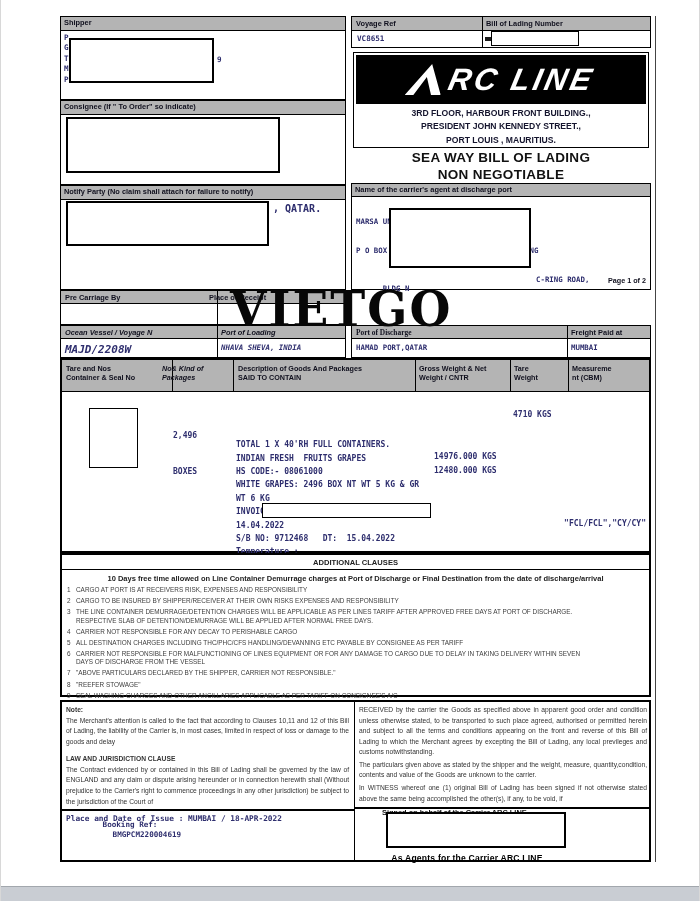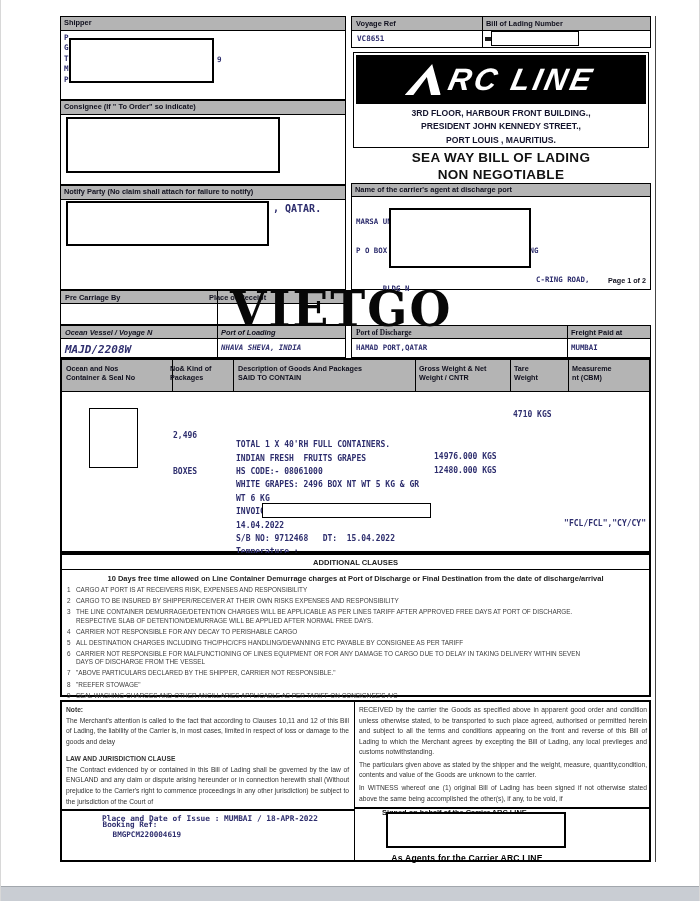--- a/index.html
+++ b/index.html
@@ -124,24 +124,24 @@
   </div>
 
   <div class="box" style="left:59px;top:358px;width:591px;height:195px;border-width:2px;">
     <div class="bar" style="left:0;top:0;right:0;height:32px;"></div>
     <div class="vline" style="left:110px;top:0;height:32px;"></div>
     <div class="vline" style="left:171px;top:0;height:32px;"></div>
     <div class="vline" style="left:353px;top:0;height:32px;"></div>
     <div class="vline" style="left:448px;top:0;height:32px;"></div>
     <div class="vline" style="left:506px;top:0;height:32px;"></div>
     <div class="hdr2" style="left:4px;top:4px;">
-      <div>Ocean and Nos</div>
+      <div>Tare and Nos</div>
       <div>Container &amp; Seal No</div>
     </div>
-    <div class="hdr2" style="left:108px;top:4px;">
+    <div class="hdr2" style="left:100px;top:4px;font-style:italic;">
       <div>No&amp; Kind of</div>
       <div>Packages</div>
     </div>
     <div class="hdr2" style="left:176px;top:4px;">
       <div>Description of Goods And Packages</div>
       <div>SAID TO CONTAIN</div>
     </div>
     <div class="hdr2" style="left:357px;top:4px;">
       <div>Gross Weight &amp; Net</div>
       <div>Weight / CNTR</div>
@@ -231,21 +231,21 @@
       </div>
     </div>
 
     <div class="abs" style="left:297px;top:3px;width:288px;">
 
     <div class="para" style="margin-bottom:2px;">RECEIVED by the carrier the Goods as specified above in apparent good order and condition unless otherwise stated, to be transported to such place agreed, authorised or permitted herein and subject to all the terms and conditions appearing on the front and reverse of this Bill of Lading to which the Merchant agrees by excepting the Bill of Lading, any local previleges and customs notwithstanding.</div>
         <div class="para" style="margin-bottom:2px;">The particulars given above as stated by the shipper and the weight, measure, quantity,condition, contents and value of the Goods are unknown to the carrier.</div>
         <div class="para" style="margin-bottom:2px;">In WITNESS whereof one (1) original Bill of Lading has been signed if not otherwise stated above the same being accomplished the other(s), if any, to be void, if</div>
       </div>
 
-    <div class="mono abs" style="left:4px;top:112px;font-size:7.8px;margin-left:36px;">Place and Date of Issue : MUMBAI / 18-APR-2022</div>
+    <div class="mono abs" style="left:4px;top:112px;font-size:7.8px;">Place and Date of Issue : MUMBAI / 18-APR-2022</div>
     <div class="abs" style="left:320px;top:106px;width:260px;font-weight:bold;font-size:7.4px;color:#111;white-space:nowrap;overflow:hidden;">Signed on behalf of the Carrier ARC LINE</div>
     <div class="abs" style="left:285px;top:151px;width:240px;text-align:center;font-weight:bold;font-size:8.6px;color:#000;letter-spacing:.2px;">As Agents for the Carrier  ARC LINE</div>
   </div>
   <div class="redact" style="left:385px;top:812px;width:180px;height:36px;"></div>
 
   <div class="abs" style="left:654px;top:16px;width:1px;height:846px;background:#444;"></div>
 
   <div class="pageStrip"></div>
 </div>
 

